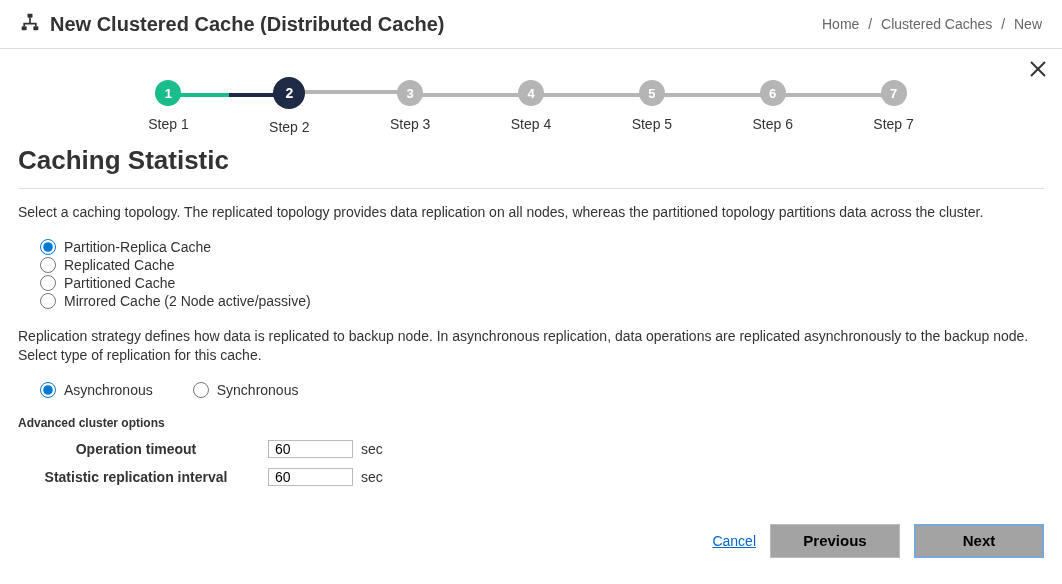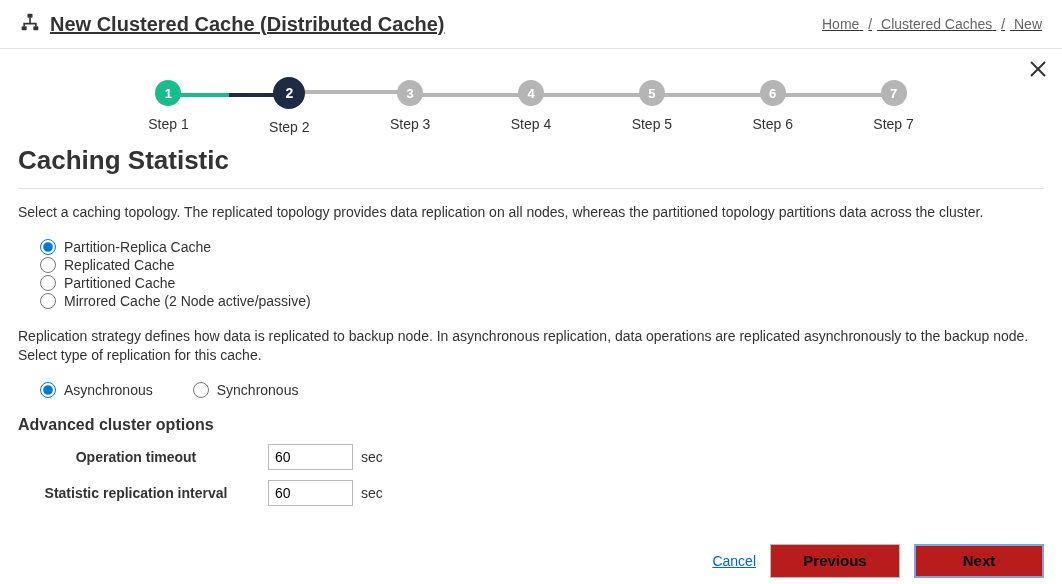--- a/index.html
+++ b/index.html
@@ -1,17 +1,17 @@
 <!DOCTYPE html>
 <html><head>
   <meta charset="utf-8">
   <style>
     * { box-sizing: border-box; margin: 0; padding: 0; }
     body { font-family: "Segoe UI", Arial, sans-serif; color: #333; background: #fff; width: 1062px; }
-    .header { display: flex; align-items: center; justify-content: space-between; padding: 12px 20px 12px 20px; border-bottom: 1px solid #e0e0e0; text-decoration: underline; }
+    .header { display: flex; align-items: center; justify-content: space-between; padding: 12px 20px 12px 20px; border-bottom: 1px solid #e0e0e0; }
     .header-left { display: flex; align-items: center; gap: 10px; }
     .header-left svg { width: 20px; height: 20px; fill: #333; }
     .page-title { font-size: 20px; font-weight: 600; }
     .breadcrumb { font-size: 14px; color: #666; }
     .breadcrumb .sep { margin: 0 5px; }
     .content { position: relative; padding: 18px 18px 18px 18px;}
     .close-icon { position: absolute; top: 10px; right: 14px; cursor: pointer; font-size: 22px; color: #333; user-select: none; line-height: 1;}
     .stepper { display: flex; align-items: center; justify-content: space-between; margin: 10px 90px 10px 90px; position: relative; }
     .step { display: flex; flex-direction: column; align-items: center; flex: 1; position: relative; }
     .step .circle { width: 26px; height: 26px; border-radius: 50%; display: flex; align-items: center; justify-content: center; font-size: 13px; font-weight: 600; color: #fff; background: #b5b5b5; z-index: 2; }
@@ -22,28 +22,28 @@
     .step:last-child .line { display: none; }
     .step.done .line { background: #1abc8c; }
     .section-title { font-size: 26px; font-weight: 600; margin-top: 10px; }
     hr.sep { border: none; border-top: 1px solid #e0e0e0; margin: 12px 0 14px 0;}
     .desc { font-size: 14px; color: #333; margin-bottom: 16px; line-height: 1.4; }
     .radio-group { margin-left: 22px; margin-bottom: 18px; }
     .radio-group label { display: flex; align-items: center; gap: 8px; font-size: 14px; margin: 2px 0;}
     input[type=radio] { width: 16px; height: 16px; accent-color: #0078d4;}
     .inline-radios { display: flex; gap: 40px; margin-left: 22px; margin-bottom: 18px; }
     .inline-radios label { display: flex; align-items: center; gap: 8px; font-size: 14px;}
-    .subsection-title { font-size: 16px; font-weight: 700; margin-bottom: 10px; }
+    .subsection-title { font-size: 12px; font-weight: 700; margin-bottom: 10px; }
     .form-row { display: flex; align-items: center; margin-bottom: 10px; }
     .form-row .flabel { width: 250px; text-align: center; font-weight: 600; font-size: 14px; padding-right: 14px;}
-    .form-row input[type=text] { width: 85px; height: 26px; border: 1px solid #bbb; padding: 2px 6px; font-size: 14px; }
+    .form-row input[type=text] { width: 85px; height: 18px; border: 1px solid #bbb; padding: 2px 6px; font-size: 14px; }
     .form-row .unit { font-size: 14px; margin-left: 8px; color: #333;}
     .footer { display: flex; justify-content: flex-end; align-items: center; gap: 14px; padding: 10px 18px; }
     .footer a { color: #0066cc; text-decoration: underline; font-size: 14px;}
-    .btn { min-width: 130px; height: 34px; border: 1px solid #bbb; background: #b91c1c; font-size: 15px; font-weight: 600; cursor: pointer; }
+    .btn { min-width: 130px; height: 34px; border: 1px solid #bbb; background: #a3a3a3; font-size: 15px; font-weight: 600; cursor: pointer; }
     .btn.primary { border: 2px solid #7aa7d9; }
     
   </style>
 </head>
 <body>
 
 <div class="header">
   <div class="header-left">
     <span>
       <svg viewBox="0 0 24 24">

